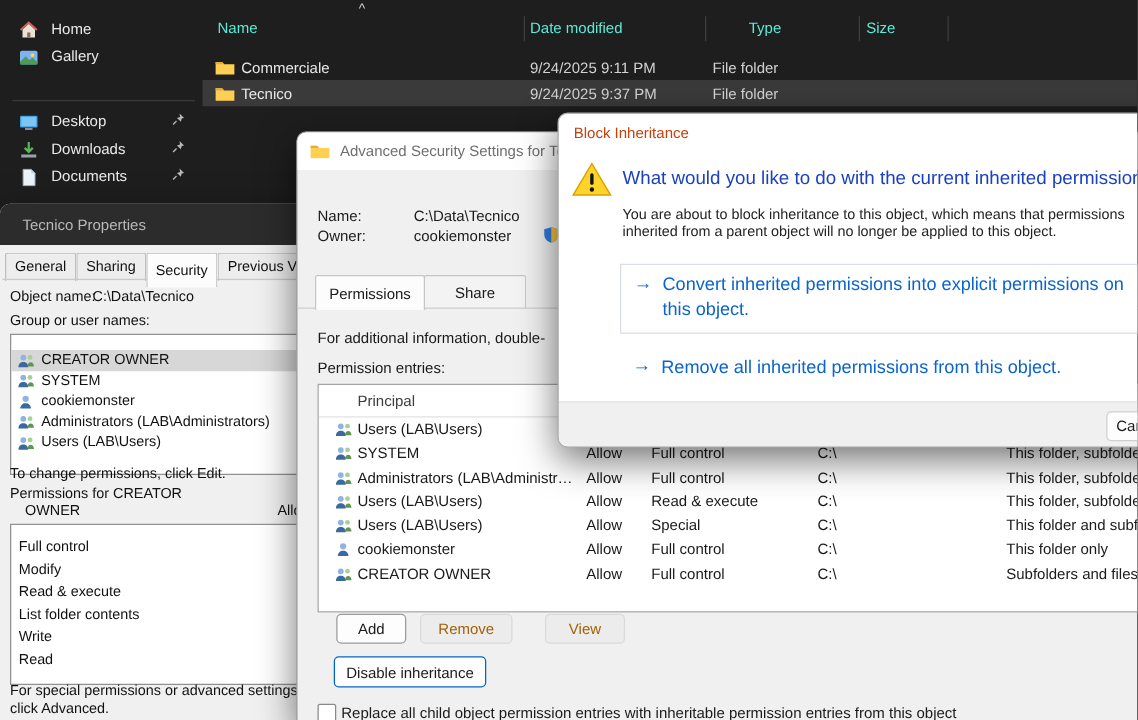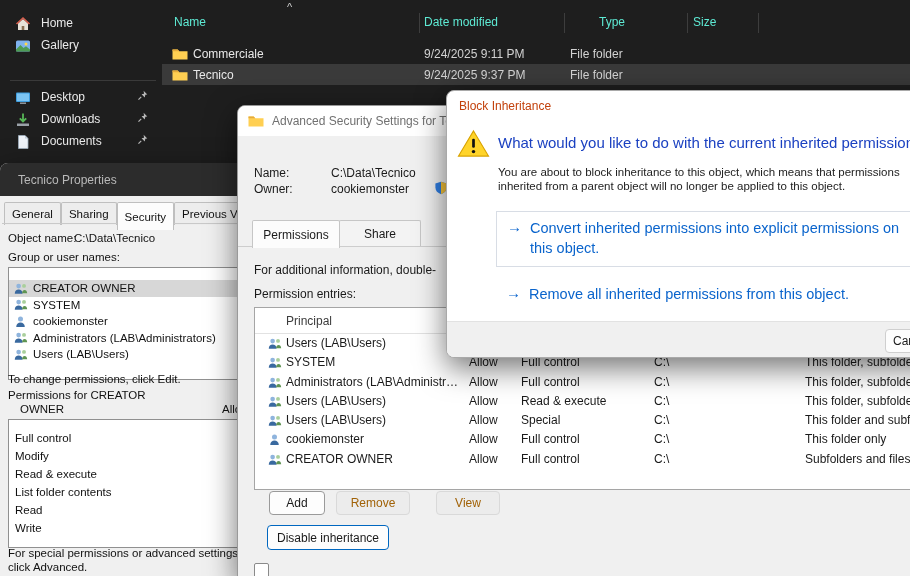--- a/index.html
+++ b/index.html
@@ -278,24 +278,24 @@
       <div class="pitem">
           <span>Modify</span>
         </div>
       <div class="pitem">
           <span>Read &amp; execute</span>
         </div>
       <div class="pitem">
           <span>List folder contents</span>
         </div>
       <div class="pitem">
+          <span>Write</span>
+        </div>
+      <div class="pitem">
           <span>Read</span>
-        </div>
-      <div class="pitem">
-          <span>Write</span>
         </div>
     </div>
 
     <span class="abs" style="left:8px;top:384px">For special permissions or advanced settings,</span>
     <span class="abs" style="left:8px;top:398px">click Advanced.</span>
   </div>
 
   <div class="dlg adv">
     <div class="adv-title">
       <svg class="ic-folder">
@@ -406,20 +406,21 @@
         <span>Remove</span>
       </div>
     <div class="btn disabled" style="left:198px;top:385px;width:62px;height:22px">
         <span>View</span>
       </div>
     <div class="btn accent" style="left:29px;top:419px;width:120px;height:23px">
         <span>Disable inheritance</span>
       </div>
 
     <span class="chk" style="left:16px;top:457px"></span>
+    <span class="abs" style="left:35px;top:457px;white-space:nowrap">Replace all child object permission entries with inheritable permission entries from this object</span>
   </div>
 
   <div class="dlg block">
     <div class="b-title">
       <span>Block Inheritance</span>
     </div>
     <svg class="abs" style="left:10px;top:38px;width:33px;height:29px">
         <use href="#sym-warn"></use>
       </svg>
     <div class="b-head">What would you like to do with the current inherited permissions?</div>

